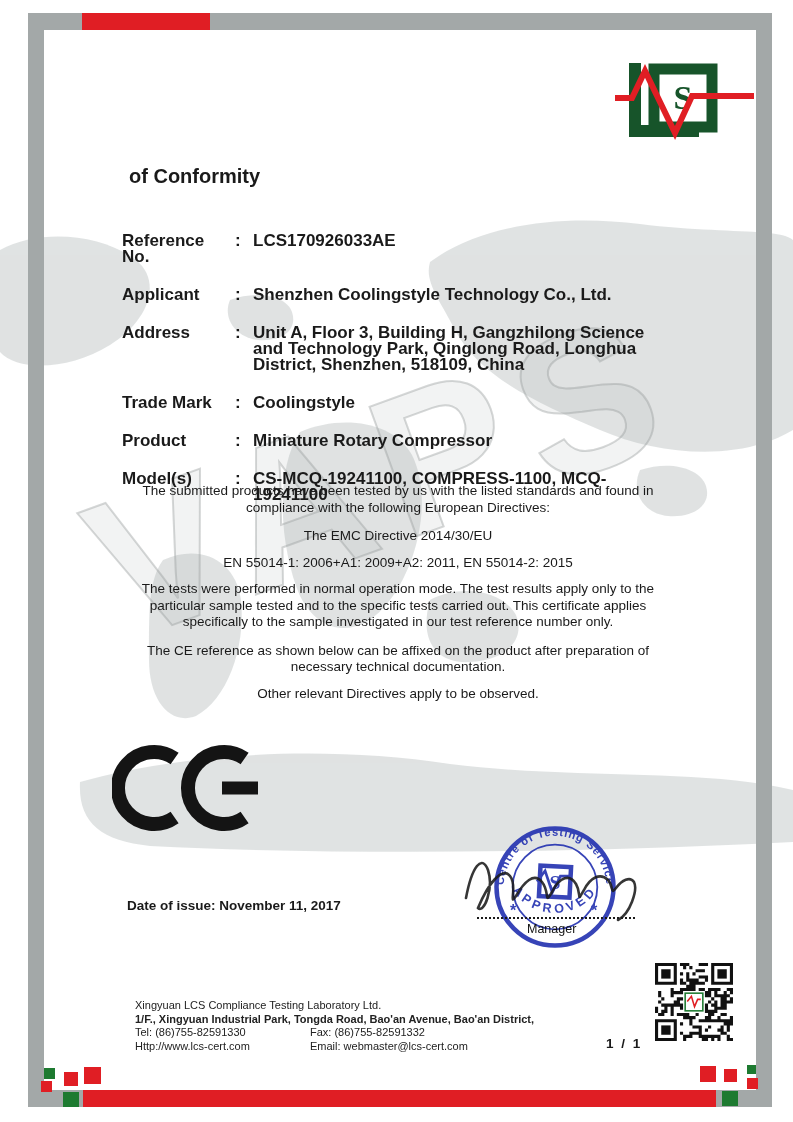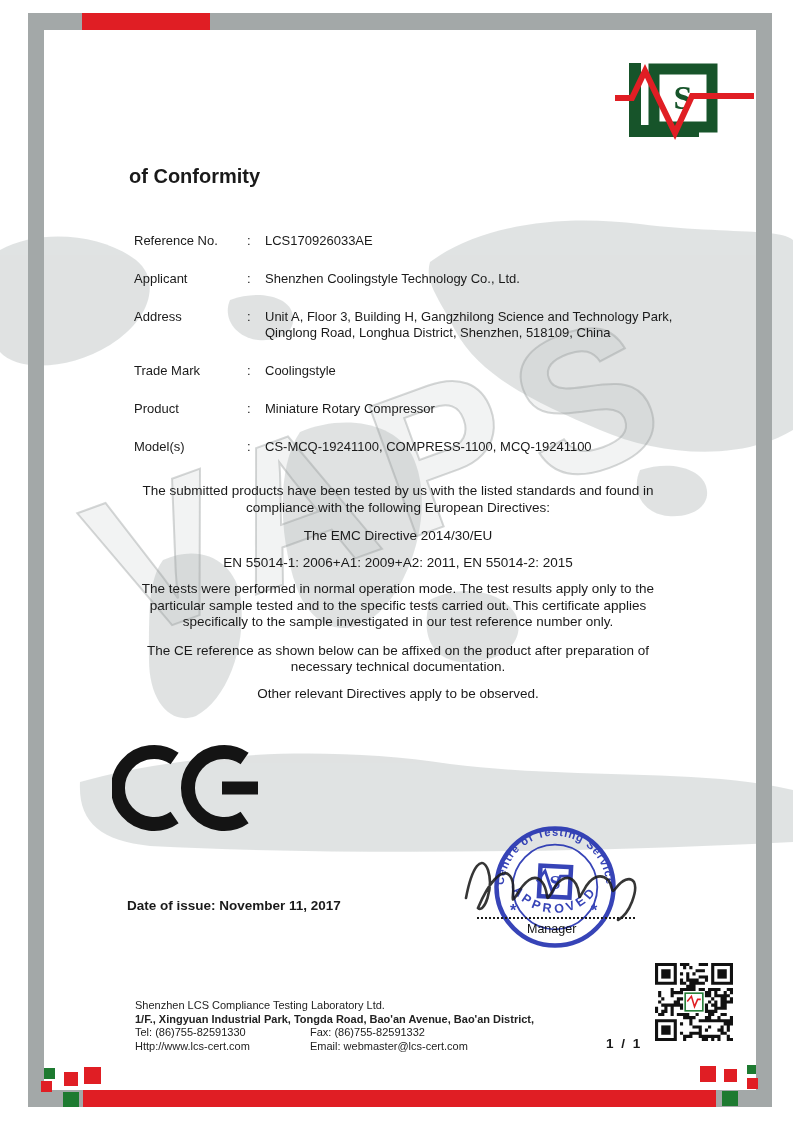--- a/index.html
+++ b/index.html
@@ -21,21 +21,21 @@
   .fr{position:absolute;background:#a3a8a8;z-index:2;}
   .fr.red{background:#e01e24;}
   .sq{position:absolute;z-index:3;}
   .sq.red{background:#e01e24;}
   .sq.green{background:#1d7a30;}
   
   .content{position:absolute;left:0;top:0;width:793px;height:1122px;z-index:4;}
   .logo-svg{position:absolute;left:612px;top:55px;}
   .title{position:absolute;left:127px;top:124px;font-size:35px;font-weight:bold;letter-spacing:1px;}
   .subtitle{position:absolute;left:129px;top:165px;font-size:20px;font-weight:bold;}
-  .fields{position:absolute;left:134px;top:233px;width:548px;font-size:13px;font-weight:normal;line-height:16px;}
+  .fields{position:absolute;left:122px;top:233px;width:548px;font-size:17px;font-weight:bold;line-height:16px;}
   .field-row{display:flex;margin-bottom:22px;}
   .field-label{width:113px;flex:0 0 113px;}
   .field-colon{width:18px;flex:0 0 18px;}
   .field-value{flex:1;}
   .paras{position:absolute;left:122px;top:483px;width:552px;font-size:13.5px;line-height:16.5px;text-align:center;}
   .paras p{margin:0 0 12px 0;}
   .paras p.b{font-weight:normal;}
   .ce-svg{position:absolute;left:112px;top:742px;}
   .date-line{position:absolute;left:127px;top:898px;font-size:13.5px;font-weight:bold;}
   
@@ -180,21 +180,21 @@
       </g>
     </svg>
 
     <svg class="sig-svg" width="190" height="100" viewBox="0 0 190 100">
       <path d="M8,62 C14,30 24,18 30,34 C36,52 26,78 20,72 C30,48 44,30 52,40 C60,50 50,72 58,60 C66,46 76,36 84,46 C92,56 86,70 94,56 C102,40 112,38 118,48 C124,58 118,68 126,54 C132,42 142,36 150,44 C156,50 152,60 158,52 C164,44 172,40 176,46 C180,54 172,78 160,84" fill="none" stroke="#1a1a1a" stroke-width="2.6" stroke-linecap="round" opacity="0.88"></path>
     </svg>
     <div class="dotted-line"></div>
     <div class="manager">Manager</div>
 
     <div class="footer">
-      <div>Shenzhen LCS Compliance Testing Laboratory Ltd.</div>
+      <div>Xingyuan LCS Compliance Testing Laboratory Ltd.</div>
       <div class="b">1/F., Xingyuan Industrial Park, Tongda Road, Bao'an Avenue, Bao'an District,</div>
       <div class="f-cols">
         <span class="c1">Tel: (86)755-82591330</span>
         <span>Fax: (86)755-82591332</span>
       </div>
       <div class="f-cols">
         <span class="c1">Http://www.lcs-cert.com</span>
         <span>Email: webmaster@lcs-cert.com</span>
       </div>
     </div>

